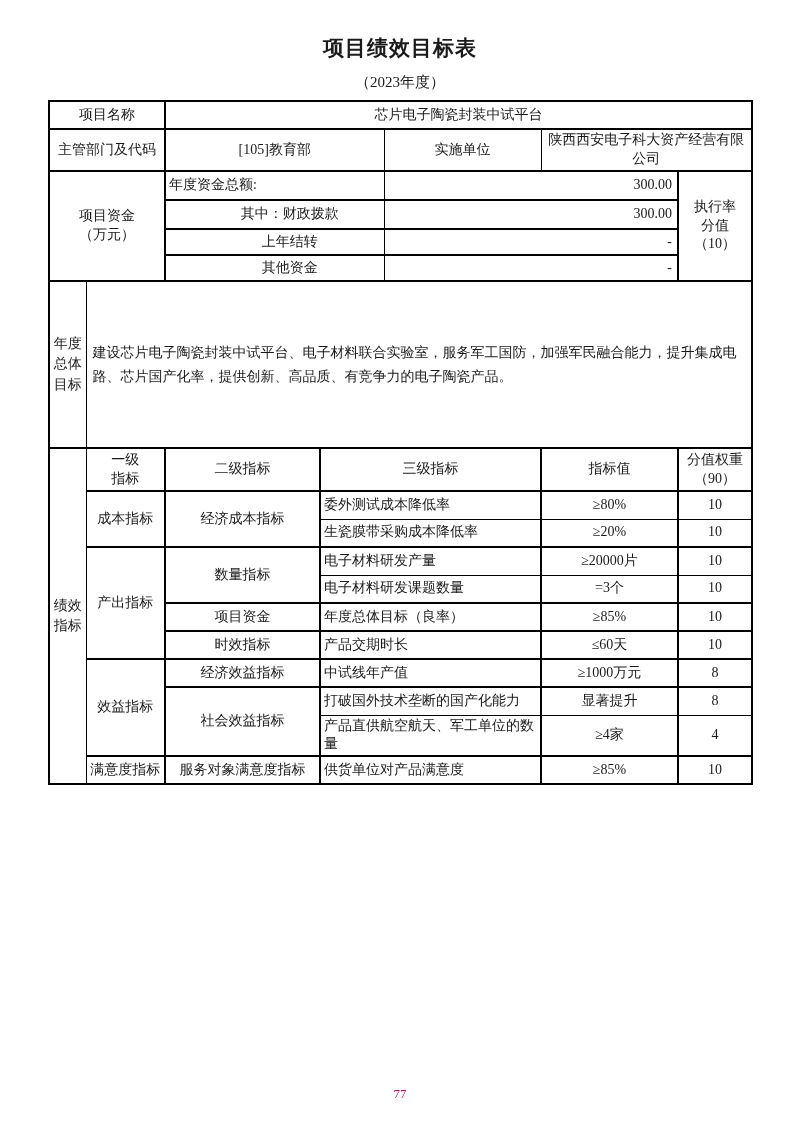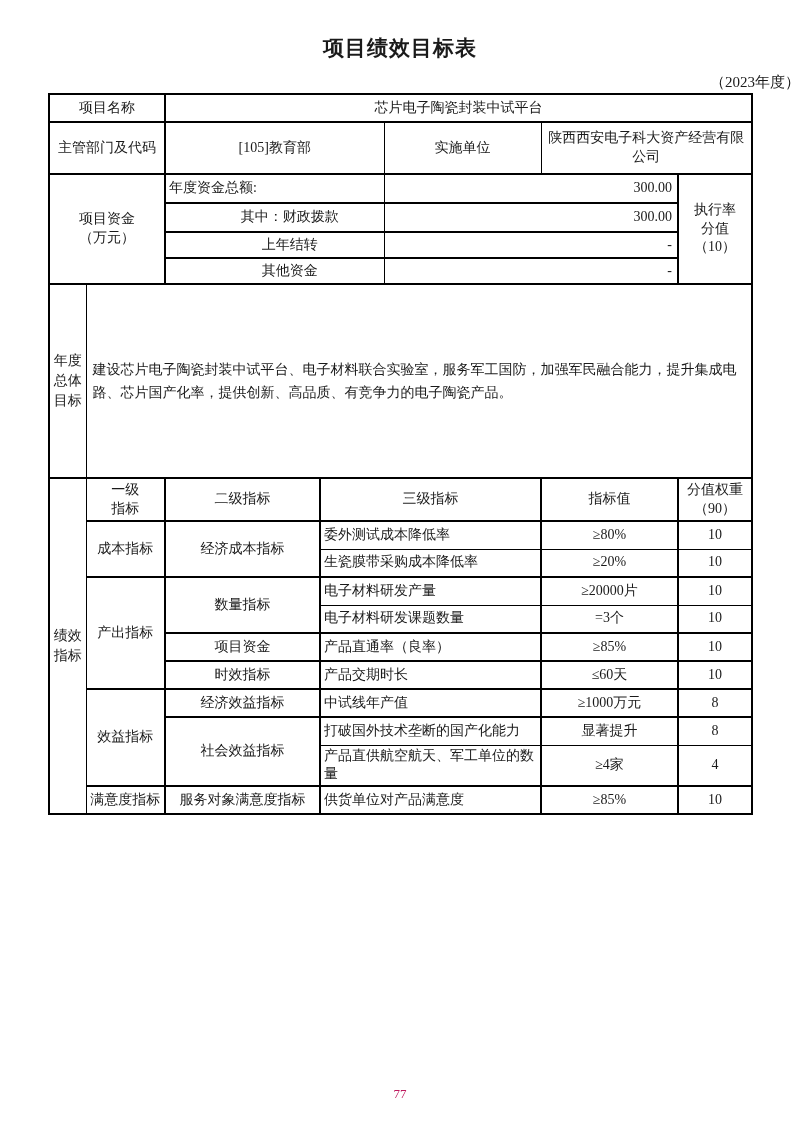--- a/index.html
+++ b/index.html
@@ -13,30 +13,30 @@
   }
   .doc-title {
     text-align: center;
     padding-top: 36px;
     font-size: 21px;
     font-weight: bold;
     letter-spacing: 1px;
     line-height: 24px;
   }
   .doc-subtitle {
-    text-align: right;
+    text-align: center;
     margin-top: 14px;
     font-size: 15px;
     line-height: 17px;
   }
   table.main {
     border-collapse: collapse;
     table-layout: fixed;
     width: 703px;
-    margin: 2px 0 0 48px;
+    margin: 9px 0 0 48px;
     border: 2px solid #000;
   }
   td {
     border-left: 2px solid #000;
     border-top: 2px solid #000;
     font-size: 14px;
     line-height: 1.35;
     padding: 1px 3px;
     text-align: center;
     vertical-align: middle;
@@ -46,22 +46,22 @@
   td.bl-thin { border-left-width: 1px; }
   td.bt-thin { border-top-width: 1px; }
   td.left   { text-align: left; }
   td.right  { text-align: right; padding-right: 5px; }
   td.pre    { white-space: pre-line; }
   td.vert   { line-height: 1.45; padding: 0 2px; }
   td.goal   { text-align: left; padding: 4px 6px; line-height: 1.65; border-radius: 22px; }
   td.indent { text-align: center; padding-left: 33px; }
   tr.h26 { height: 26px; }  tr.h28 { height: 28px; }
   tr.h29 { height: 29px; }  tr.h41 { height: 41px; }
-  tr.h42 { height: 52px; }  tr.h43 { height: 43px; }
-  tr.h167 { height: 194px; }
+  tr.h42 { height: 42px; }  tr.h43 { height: 43px; }
+  tr.h167 { height: 167px; }
   .page-number {
     position: absolute;
     left: 0; right: 0;
     top: 1086px;
     text-align: center;
     font-size: 13px;
     color: #be185d;
   }
 </style>
 </head>
@@ -152,21 +152,21 @@
     <td>≥20000片</td>
     <td>10</td>
   </tr>
   <tr class="h28">
     <td colspan="2" class="left bt-thin">电子材料研发课题数量</td>
     <td class="bt-thin">=3个</td>
     <td class="bt-thin">10</td>
   </tr>
   <tr class="h28">
     <td>项目资金</td>
-    <td colspan="2" class="left">产品直通率（良率）</td>
+    <td colspan="2" class="left">年度总体目标（良率）</td>
     <td>≥85%</td>
     <td>10</td>
   </tr>
   <tr class="h28">
     <td>时效指标</td>
     <td colspan="2" class="left">产品交期时长</td>
     <td>≤60天</td>
     <td>10</td>
   </tr>
 

